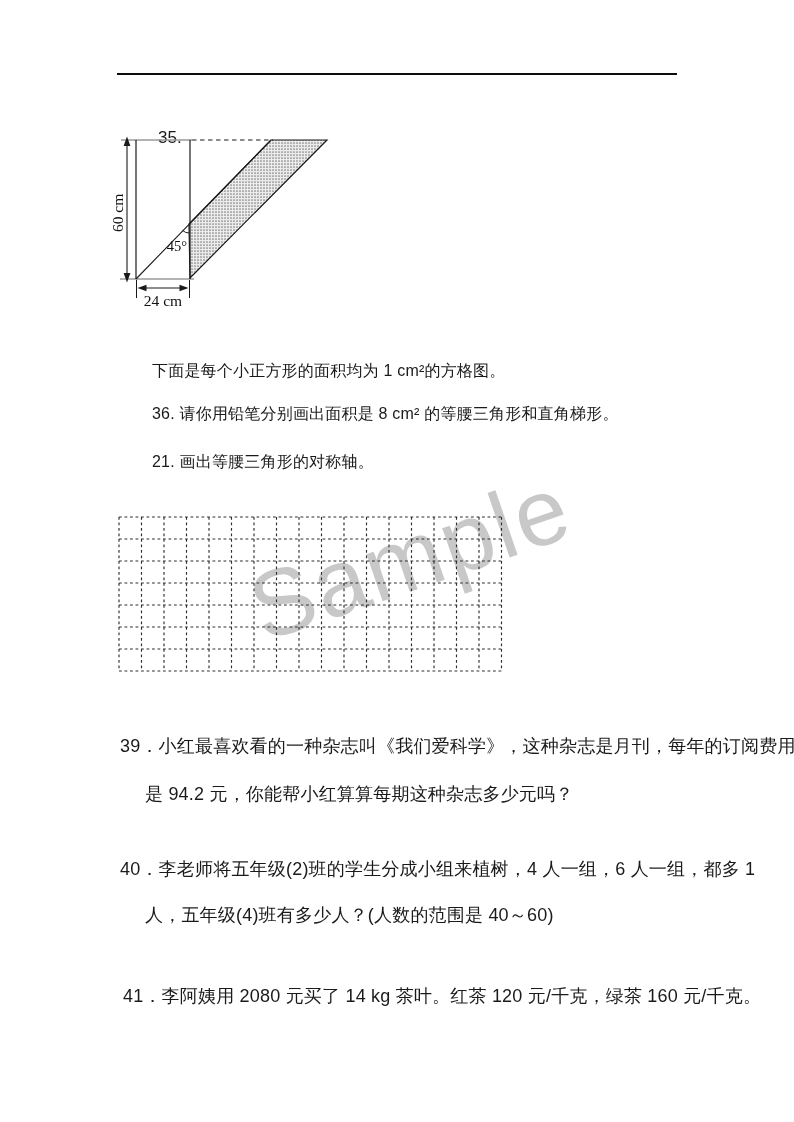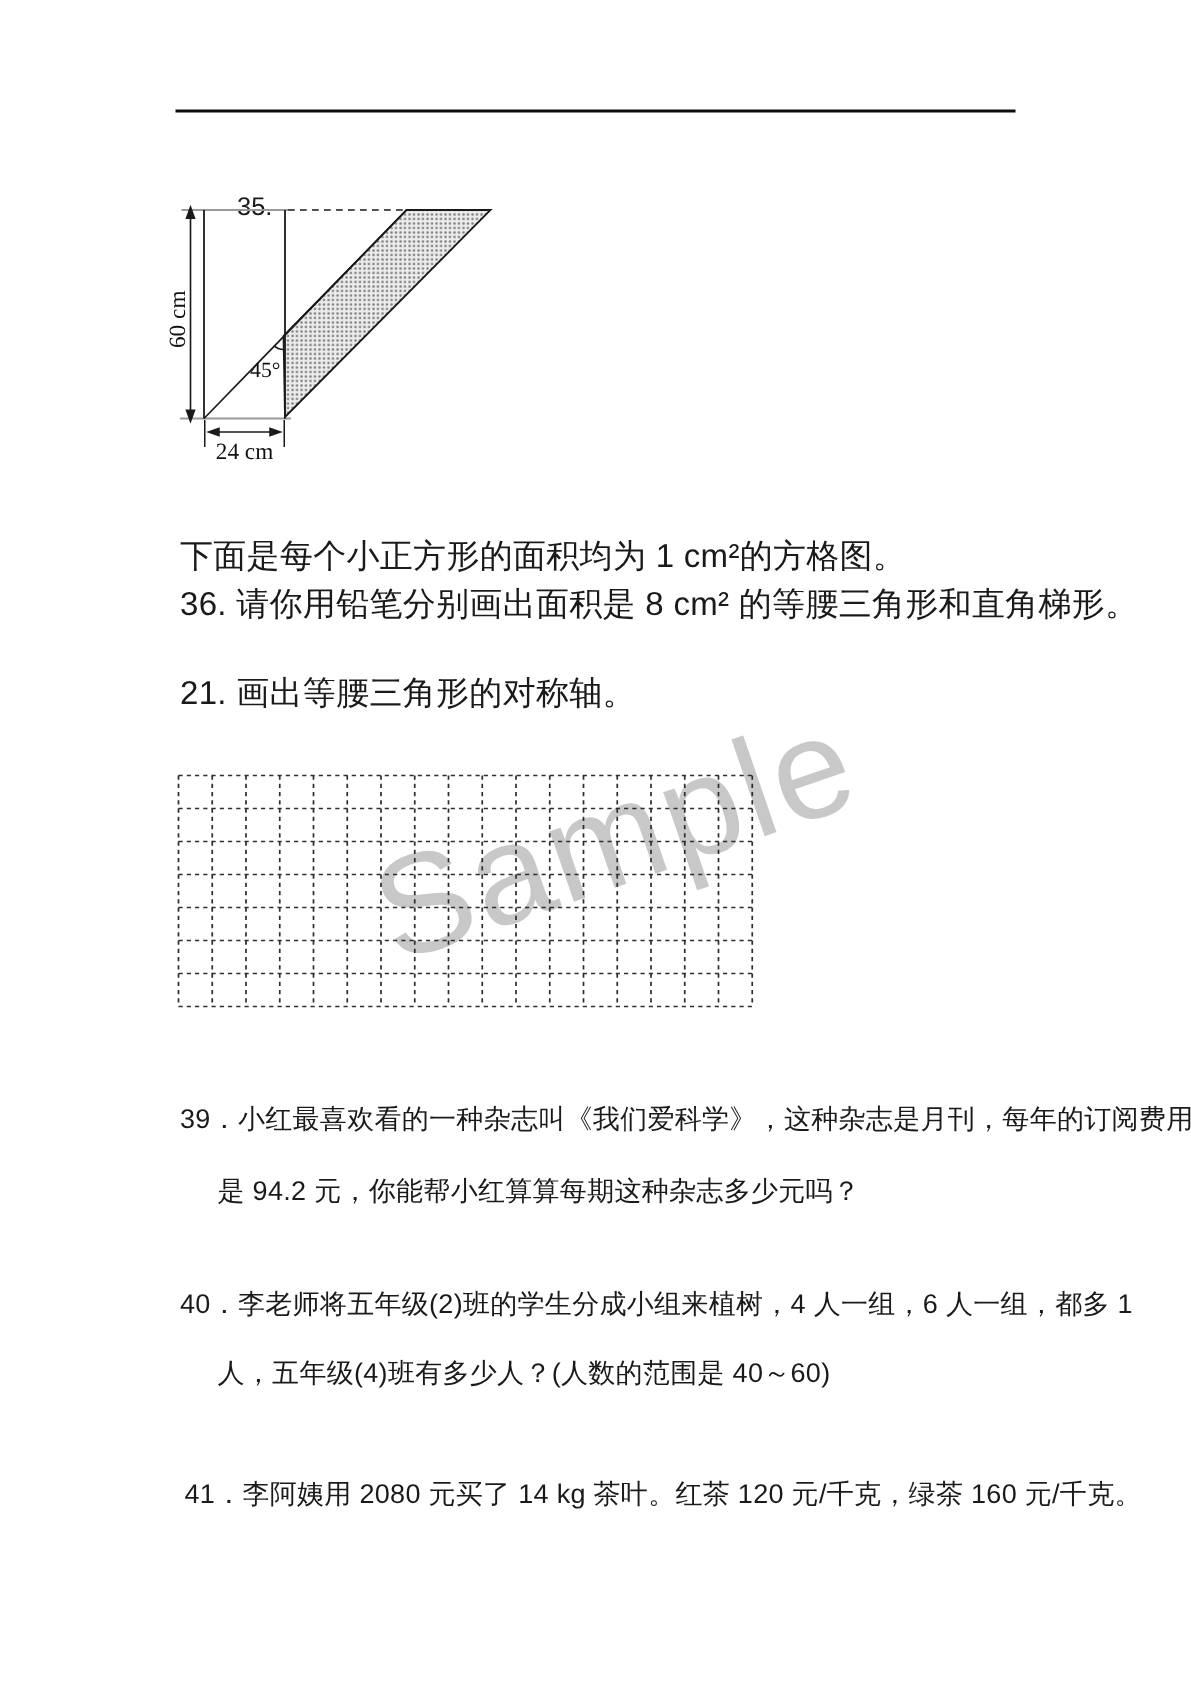--- a/index.html
+++ b/index.html
@@ -1,20 +1,20 @@
 <!DOCTYPE html>
 <html><head>
 <meta charset="utf-8">
 <style>
   html,body{margin:0;padding:0;background:#fff;}
   .page{position:relative;width:794px;height:1122px;background:#ffffff;overflow:hidden;
         font-family:"Liberation Sans","DejaVu Sans",sans-serif;color:#1a1a1a;}
   .topline{position:absolute;left:117px;top:73px;width:560px;border-top:2px solid #0d0d0d;}
   .tline{position:absolute;white-space:nowrap;letter-spacing:0.2px;}
-  .t17{font-size:22px;line-height:21px;}
+  .t17{font-size:16px;line-height:21px;margin-left:32px;}
   .t18{font-size:18px;line-height:22px;}
   .qnum{position:absolute;font-size:17px;}
   .figure-svg{position:absolute;left:110px;top:130px;}
   .grid-svg{position:absolute;left:118px;top:516px;z-index:2;}
   .watermark{position:absolute;left:195px;top:498px;width:430px;height:120px;z-index:1;
              font-size:94px;line-height:120px;text-align:center;letter-spacing:2px;
              transform:rotate(-19deg);transform-origin:center center;
              font-family:"Liberation Sans",sans-serif;opacity:0.85;pointer-events:none;}
   svg text{font-family:"Liberation Serif","DejaVu Serif",serif;}
 </style>
@@ -57,21 +57,21 @@
 
     <line x1="26.5" y1="150" x2="26.5" y2="168" stroke="#1a1a1a" stroke-width="1"></line>
     <line x1="79.5" y1="150" x2="79.5" y2="168" stroke="#1a1a1a" stroke-width="1"></line>
     <line x1="30" y1="158" x2="76" y2="158" stroke="#1a1a1a" stroke-width="1.1"></line>
     <polygon points="27.5,158 36.5,154.8 36.5,161.2" fill="#1a1a1a"></polygon>
     <polygon points="78.5,158 69.5,154.8 69.5,161.2" fill="#1a1a1a"></polygon>
     <text x="53" y="176" text-anchor="middle" font-size="15.5" fill="#111">24 cm</text>
   </svg>
 
   <div class="tline t17" style="left:120px;top:360px;">下面是每个小正方形的面积均为 1 cm²的方格图。</div>
-  <div class="tline t17" style="left:120px;top:392px;">36. 请你用铅笔分别画出面积是 8 cm² 的等腰三角形和直角梯形。</div>
+  <div class="tline t17" style="left:120px;top:403px;">36. 请你用铅笔分别画出面积是 8 cm² 的等腰三角形和直角梯形。</div>
   <div class="tline t17" style="left:120px;top:451px;">21. 画出等腰三角形的对称轴。</div>
 
   <div class="watermark" style="color: rgb(191, 191, 191);">Sample</div>
 
   <svg class="grid-svg" width="384.5" height="156" viewBox="0 0 384.5 156">
       <line x1="1" y1="1" x2="1" y2="155" stroke="#2e2e2e" stroke-width="1.15" stroke-dasharray="2.8 2.7"></line>
       <line x1="23.5" y1="1" x2="23.5" y2="155" stroke="#2e2e2e" stroke-width="1.15" stroke-dasharray="2.8 2.7"></line>
       <line x1="46" y1="1" x2="46" y2="155" stroke="#2e2e2e" stroke-width="1.15" stroke-dasharray="2.8 2.7"></line>
       <line x1="68.5" y1="1" x2="68.5" y2="155" stroke="#2e2e2e" stroke-width="1.15" stroke-dasharray="2.8 2.7"></line>
       <line x1="91" y1="1" x2="91" y2="155" stroke="#2e2e2e" stroke-width="1.15" stroke-dasharray="2.8 2.7"></line>

